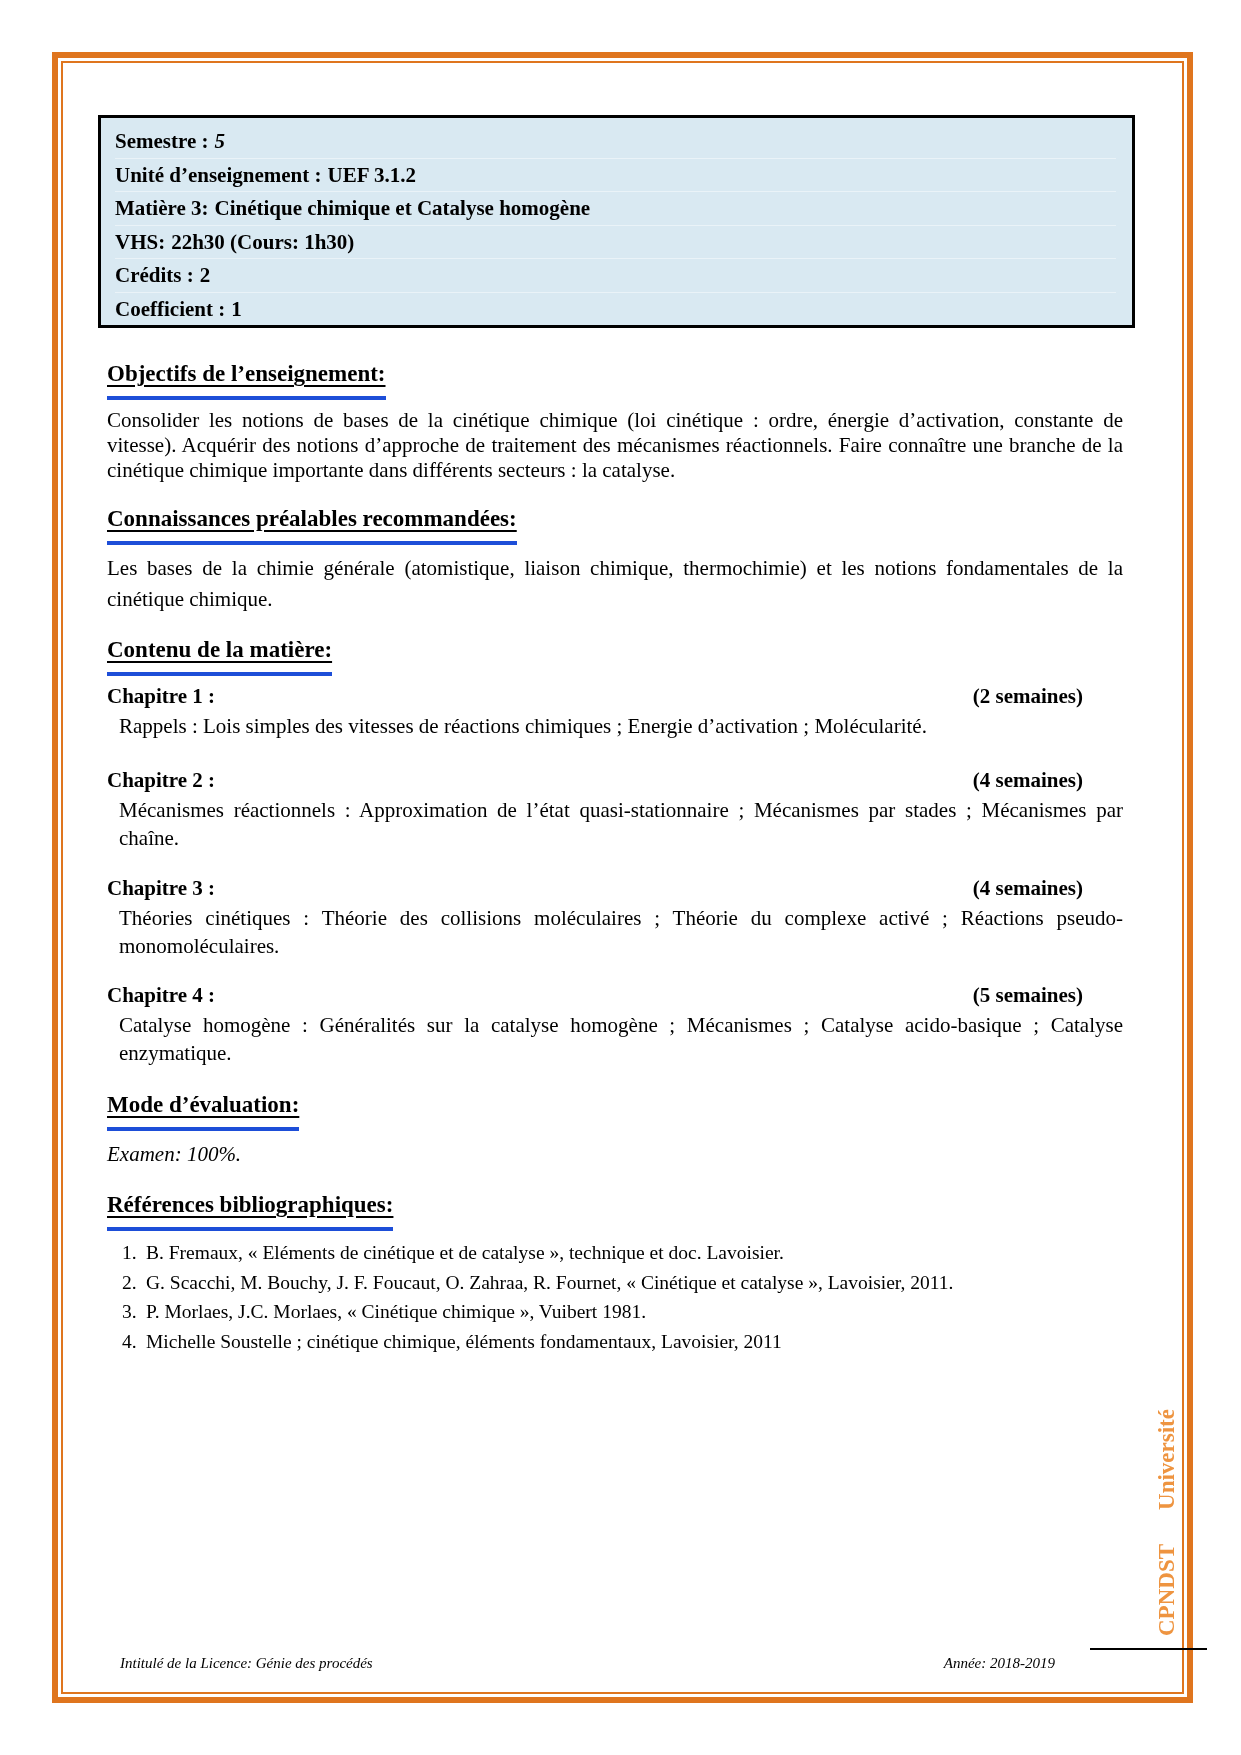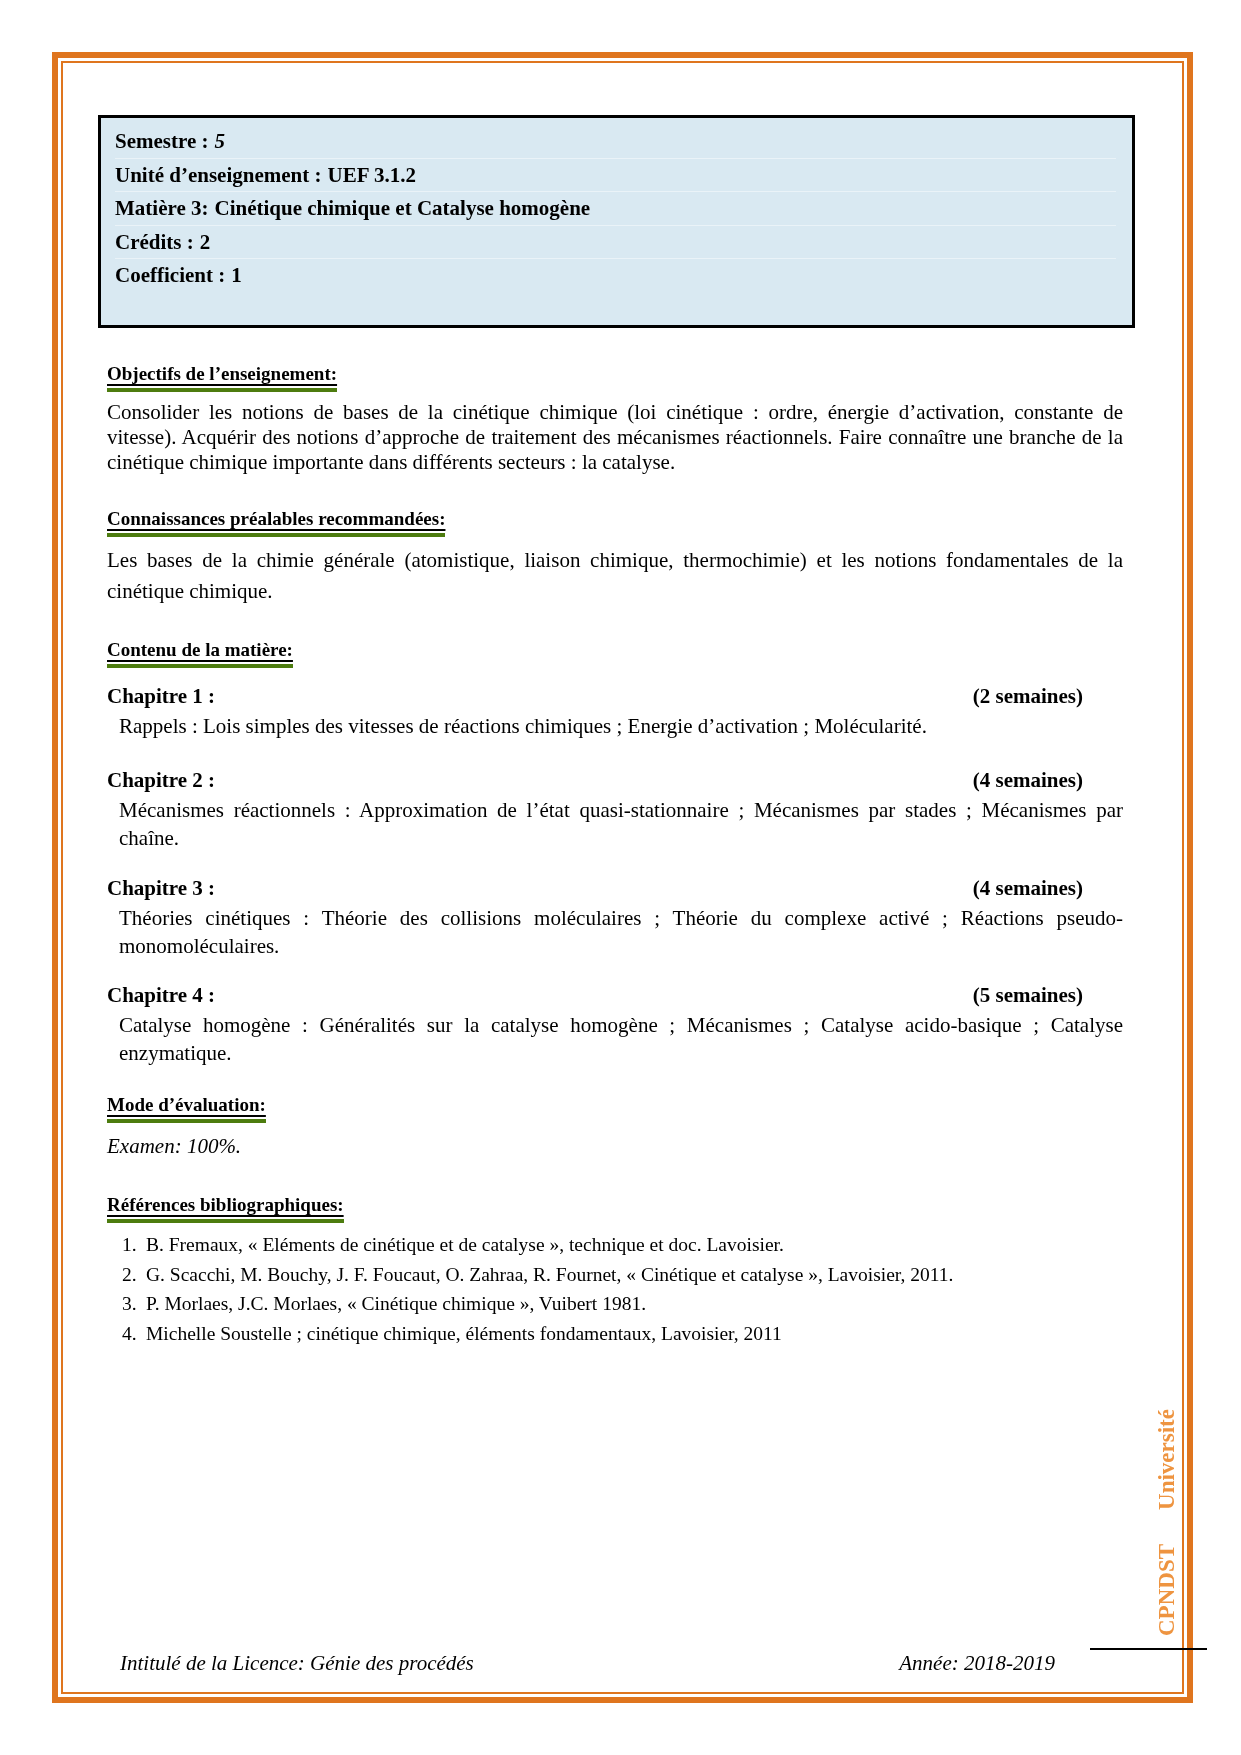--- a/index.html
+++ b/index.html
@@ -23,23 +23,23 @@
     padding:7px 16px 0 14px;
   }
   .course-row { height:32.5px; line-height:32.5px; font-size:21px; font-weight:bold;
     border-bottom:1px solid rgba(255,255,255,0.45); }
   .course-row:last-child { border-bottom:none; }
   .course-row .value { margin-left:6px; }
   .course-row .value.italic { font-style:italic; }
   
   .section { position:absolute; left:107px; width:1016px; }
   .sec-title {
-    display:inline-block; font-size:19px; font-weight:bold;
+    display:inline-block; font-size:23px; font-weight:bold;
     text-decoration:underline; text-decoration-thickness:2px; text-underline-offset:4px;
-    border-bottom:4px solid #4d7c0f; padding-bottom:1px; line-height:26px;
+    border-bottom:4px solid #1d4ed8; padding-bottom:9px; line-height:26px;
   }
   .body-text {
     margin:8px 0 0 0; font-size:21px; text-align:justify; line-height:25px;
   }
   .body-text.loose { line-height:31px; }
   .chapter { position:absolute; left:107px; width:1016px; }
   .chapter-head { display:flex; justify-content:space-between; font-size:21px;
     font-weight:bold; line-height:26px; }
   .chapter-head .duration { margin-right:40px; }
   .chapter-body { margin:3px 0 0 12px; font-size:21px; text-align:justify; line-height:28px; }
@@ -59,40 +59,43 @@
   }
   .vertical-label .gap { display:inline-block; width:34px; }
   
   .footnote-line {
     position:absolute; left:1090px; top:1648px; width:117px; height:0;
     border-top:2px solid #000;
   }
   .footer-row {
     position:absolute; left:120px; top:1650px; width:935px;
     display:flex; justify-content:space-between;
-    font-size:21px; font-style:italic; line-height:26px;
+    font-size:15px; font-style:italic; line-height:26px;
   }
 </style>
 </head>
 <body>
 
 <div class="page">
 
   <div class="frame-outer"></div>
   <div class="frame-inner"></div>
 
   <div class="course-box">
     <div class="course-row">
       <span class="label">Semestre :</span><span class="value italic">5</span>
     </div>
     <div class="course-row">
       <span class="label">Unité d’enseignement :</span><span class="value">UEF 3.1.2</span>
     </div>
     <div class="course-row">
       <span class="label">Matière 3:</span><span class="value">Cinétique chimique et Catalyse homogène</span>
+    </div>
+    <div class="course-row">
+      <span class="label">VHS:</span><span class="value">22h30 (Cours: 1h30)</span>
     </div>
     <div class="course-row">
       <span class="label">Crédits :</span><span class="value">2</span>
     </div>
     <div class="course-row">
       <span class="label">Coefficient :</span><span class="value">1</span>
     </div>
   </div>
 
   <div class="section" style="top:361px;">

